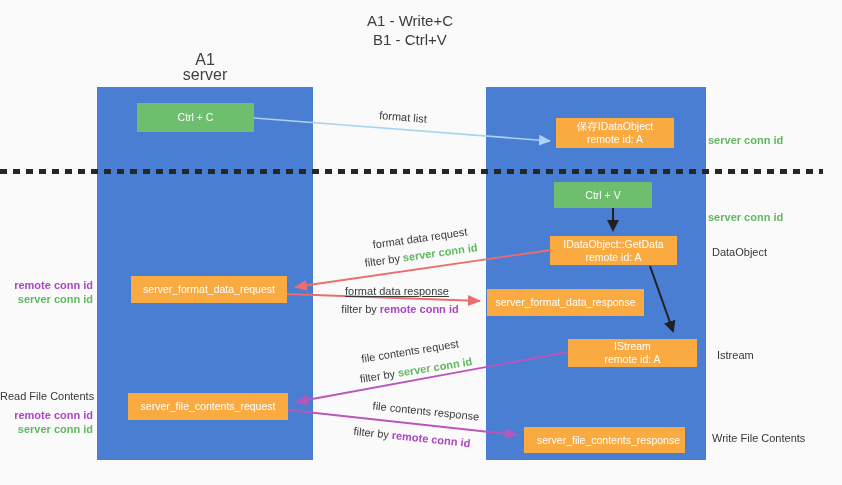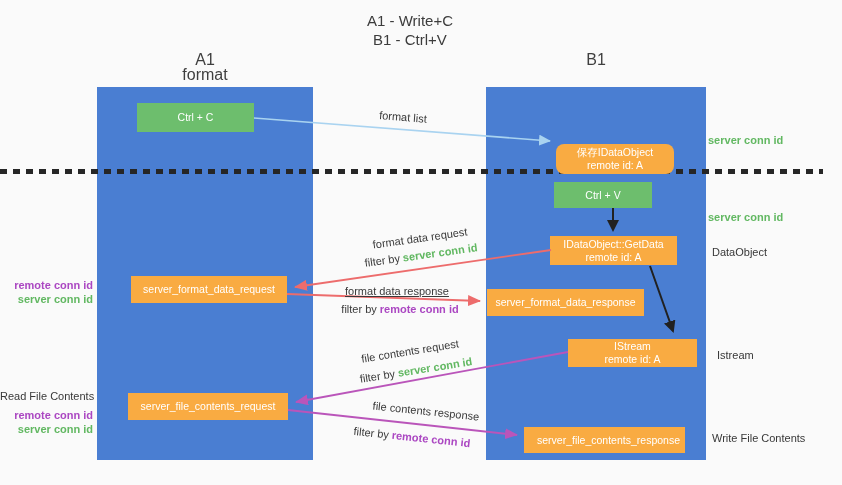--- a/index.html
+++ b/index.html
@@ -36,21 +36,21 @@
   .node {
     position:absolute; display:flex; flex-direction:column;
     align-items:center; justify-content:center;
     color:#ffffff; text-align:center;
     font-size:10.5px; line-height:13px; white-space:nowrap;
   }
   .node.green  { background:#6dbe6d; }
   .node.orange { background:#f9ab42; }
 
   .n-ctrl-c   { left:137px; top:103px; width:117px; height:29px; }
-  .n-save-obj { left:556px; top:144px; width:118px; height:30px;border-radius:8px; }
+  .n-save-obj { left:556px; top:118px; width:118px; height:30px; }
   .n-ctrl-v   { left:554px; top:182px; width:98px; height:26px; }
   .n-getdata  { left:550px; top:236px; width:127px; height:29px; }
   .n-fmt-req  { left:131px; top:276px; width:156px; height:27px; }
   .n-fmt-resp { left:487px; top:289px; width:157px; height:27px; }
   .n-istream  { left:568px; top:339px; width:129px; height:28px; }
   .n-file-req { left:128px; top:393px; width:160px; height:27px; }
   .n-file-resp{ left:524px; top:427px; width:161px; height:26px;padding-left:8px; }
 
   .edge-label {
     position:absolute; font-size:11px; color:#3a3a3a;
@@ -91,24 +91,23 @@
 
 <div class="stage">
 
   <div class="title">
     <div>A1 - Write+C</div>
     <div>B1 - Ctrl+V</div>
   </div>
 
   <div class="col-header a1">
     <div>A1</div>
-    <div>format</div>
+    <div>server</div>
   </div>
   <div class="col-header b1">
-    <div>B1</div>
   </div>
 
   <div class="column a1"></div>
   <div class="column b1"></div>
 
   <div class="dotted-line"></div>
 
   <div class="node green n-ctrl-c">
     <div>Ctrl + C</div>
   </div>

